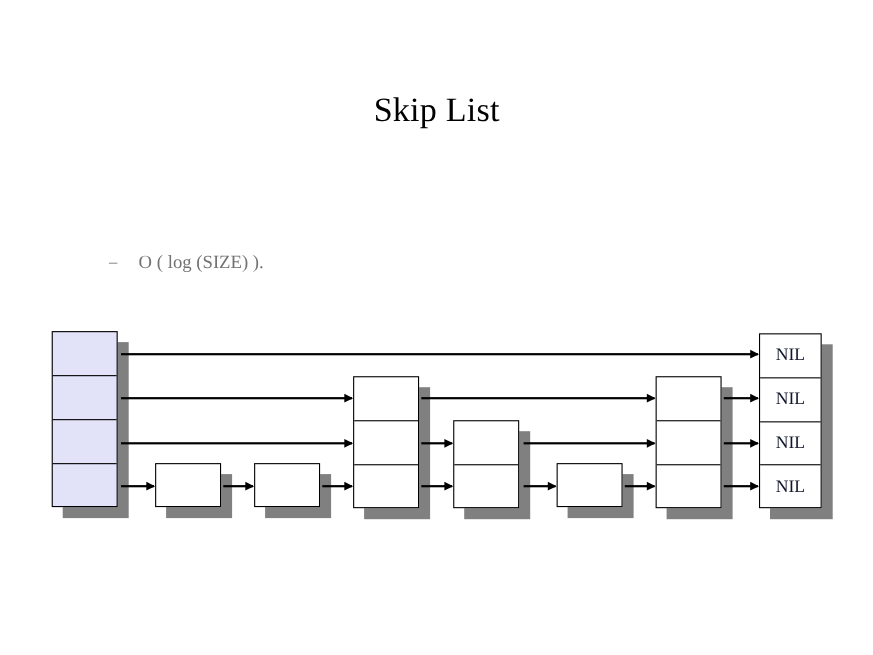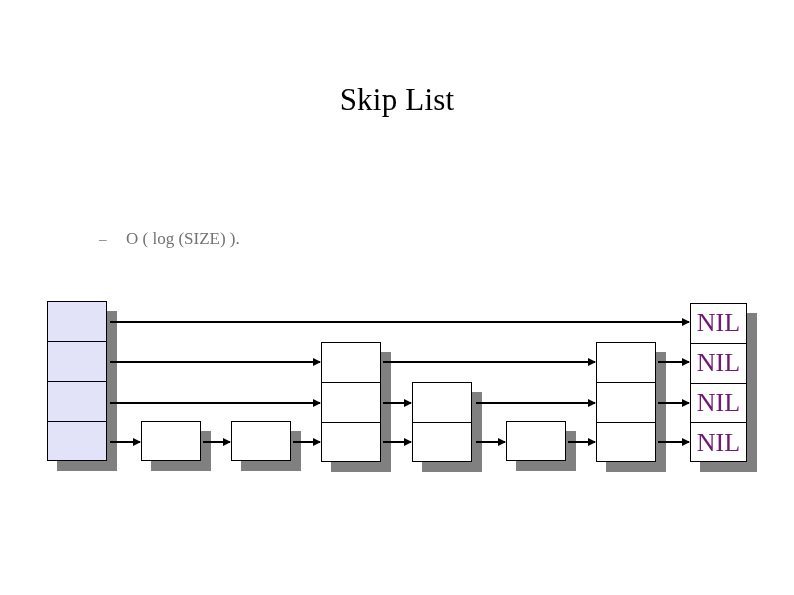--- a/index.html
+++ b/index.html
@@ -69,22 +69,22 @@
   }
   .node.header{background:#e2e2f8;}
   .cell{
     box-sizing:border-box;
     width:100%;
     border-bottom:1px solid #000000;
     background:transparent;
     display:flex;
     align-items:center;
     justify-content:center;
-    font-size:26px;
-    color:#701a75;
+    font-size:16px;
+    color:#0f172a;
     line-height:1;
   }
   .cell:last-child{border-bottom:none;}
 
   .arrow{
     position:absolute;
     height:0;
     border-top:2px solid #000000;
     z-index:4;
   }

